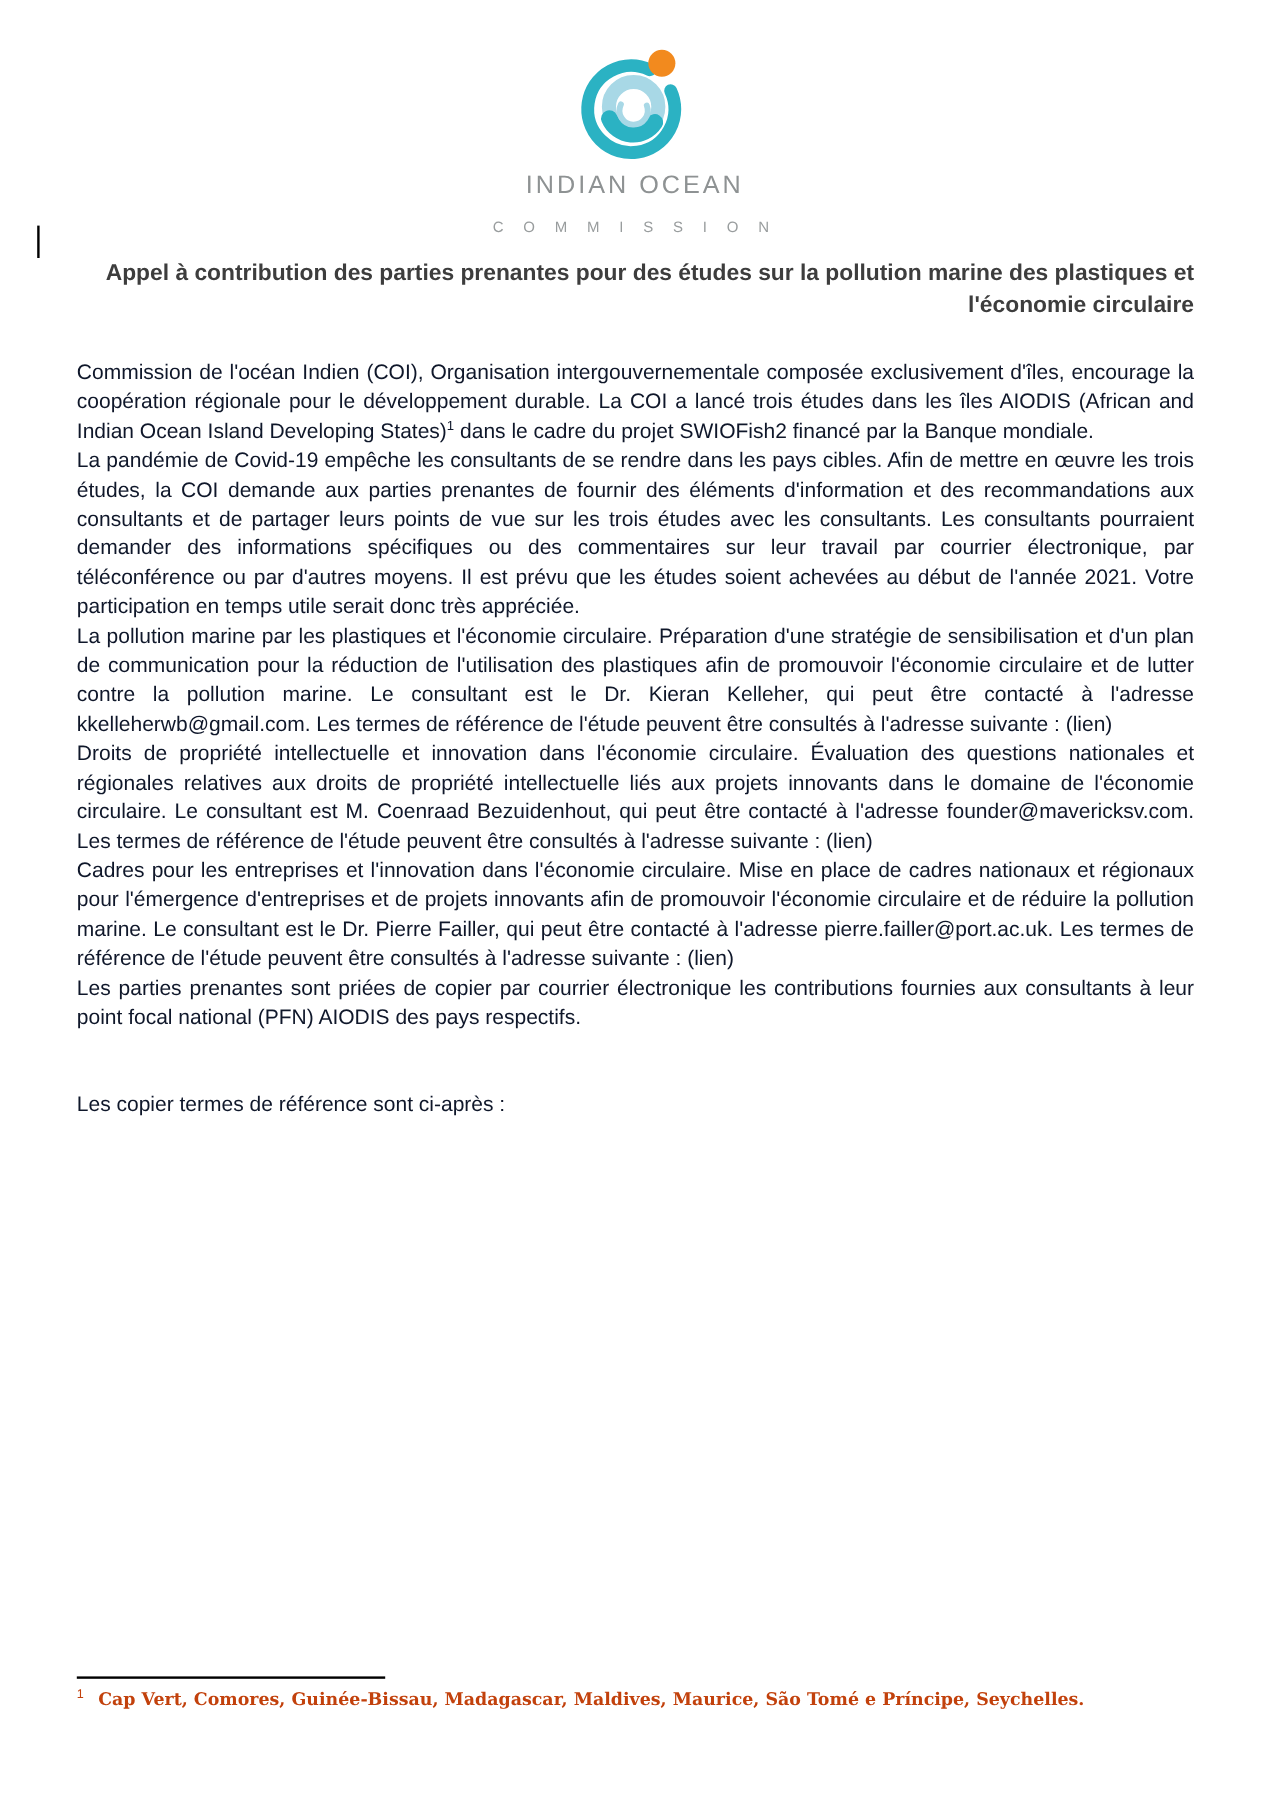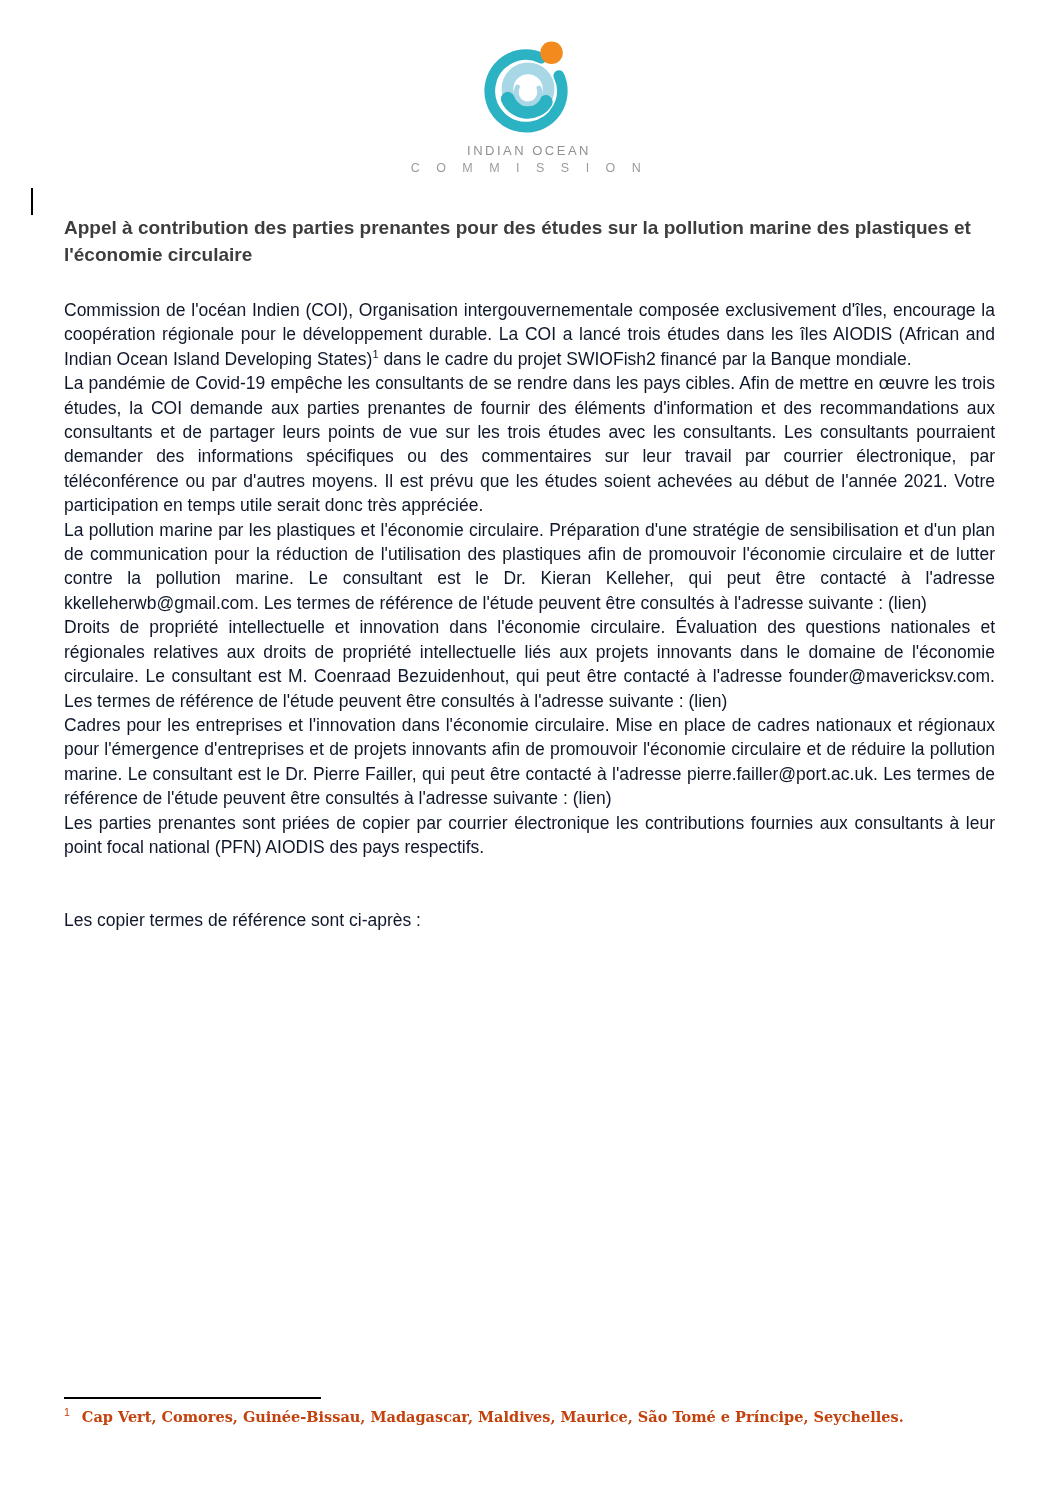--- a/index.html
+++ b/index.html
@@ -25,27 +25,27 @@
     display: flex;
     flex-direction: column;
     align-items: center;
   }
   .logo-graphic {
     width: 98px;
     height: 100px;
   }
   .logo-title {
     margin-top: 7px;
-    font-size: 13px;
+    font-size: 21px;
     letter-spacing: 2.5px;
     color: #8e9293;
     font-weight: 400;
   }
   .logo-subtitle {
-    margin-top: 3px;
+    margin-top: 15px;
     font-size: 12.5px;
     letter-spacing: 6.5px;
     color: #999d9e;
     font-weight: 400;
   }
 
   
   .cursor-mark {
     position: absolute;
     left: 31px;
@@ -54,21 +54,21 @@
     height: 27px;
     background: #000000;
   }
 
   
   .doc-title {
     position: absolute;
     top: 214px;
     left: 64px;
     width: 931px;
-    text-align: left;
+    text-align: right;
     font-size: 19px;
     line-height: 27px;
     font-weight: bold;
     color: #3d3d3d;
   }
 
   
   .doc-body {
     position: absolute;
     top: 298px;

